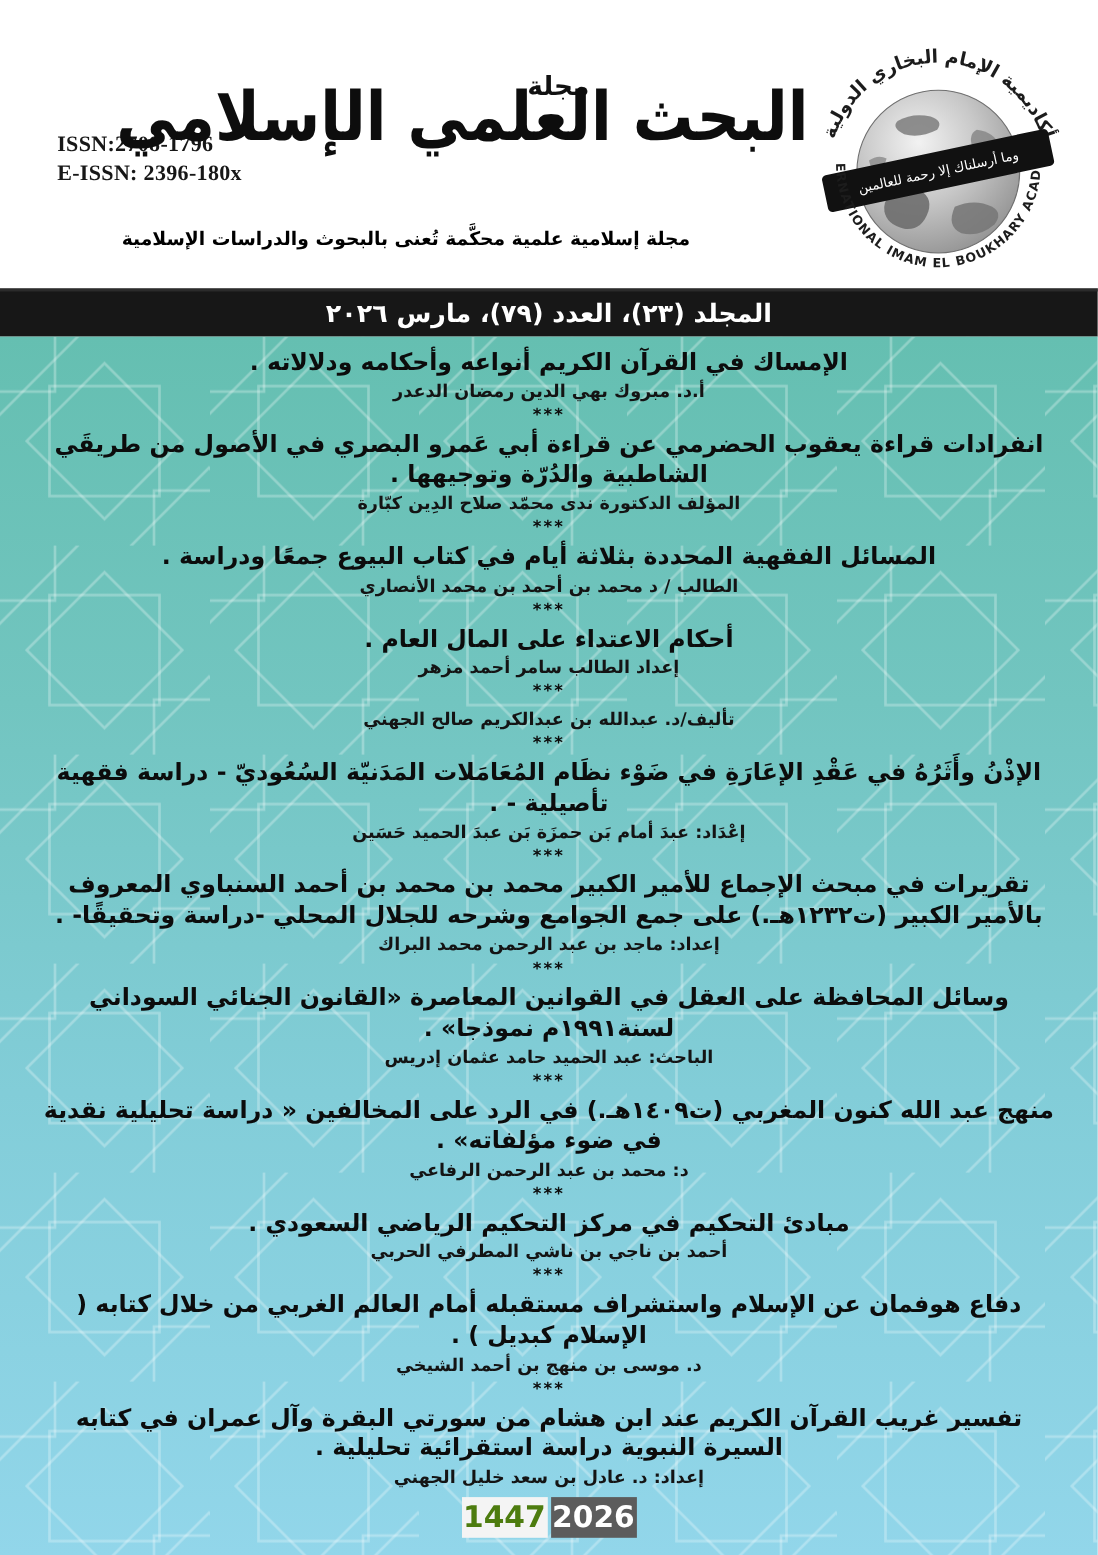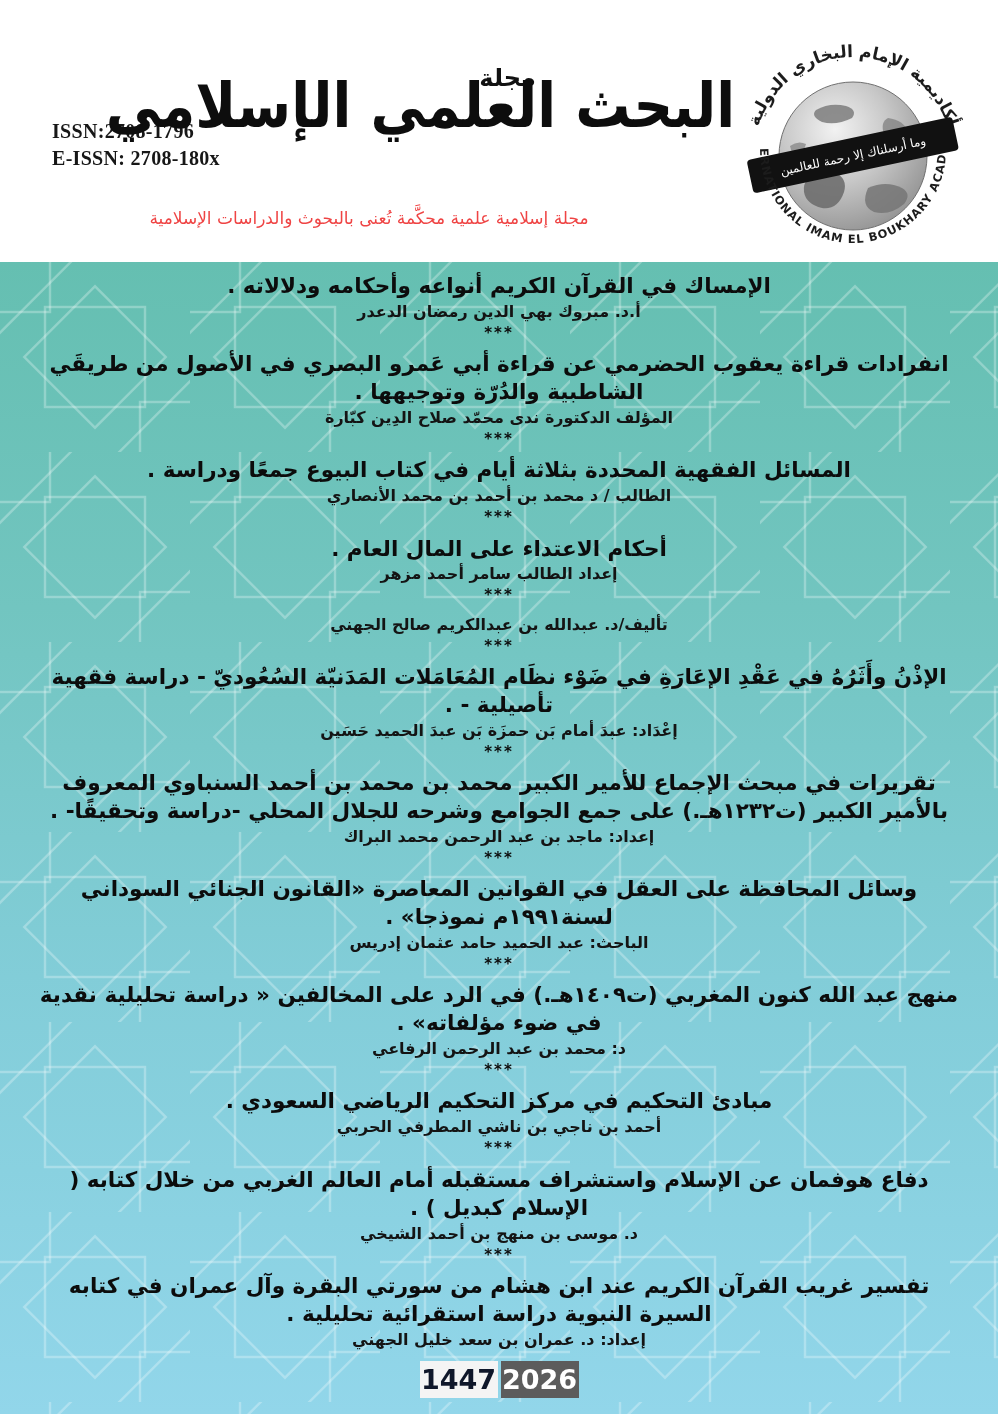--- a/index.html
+++ b/index.html
@@ -22,21 +22,21 @@
   .masthead { position:absolute; left:235px; top:48px; width:500px; height:170px; text-align:center; direction:rtl; }
   .masthead-small { font-size:24px; font-weight:bold; color:#111; position:absolute; top:16px; left:50%; transform:translateX(-10%); }
   .masthead-main {
     position:absolute; top:26px; right:0; left:0;
     font-size:55px; font-weight:bold; color:#0d0d0d;
     letter-spacing:-1px; transform:scaleY(1.12);
     white-space:nowrap;
   }
   .subtitle {
     position:absolute; top:208px; left:0; right:260px; text-align:center;
-    direction:rtl; font-size:17px; font-weight:normal; color:#ef4444;
+    direction:rtl; font-size:17px; font-weight:bold; color:#000000;
   }
   .logo-wrap { position:absolute; right:30px; top:18px; width:230px; height:240px; }
 
   
   .issue-bar {
     height:44px; flex:0 0 auto; background:#171717; color:#ffffff;
     display:flex; align-items:center; justify-content:center;
     font-size:23px; font-weight:bold; direction:rtl;
     border-top:3px solid #2b2b2b;
   }
@@ -53,33 +53,33 @@
     display:flex; flex-direction:column; justify-content:space-between; height:100%;
   }
   .article-block { }
   .article-title { font-size:21.5px; font-weight:bold; line-height:1.3; color:#0c0c0c; }
   .article-author { font-size:16px; font-weight:bold; margin-top:2px; color:#141414; }
   .article-sep { font-size:15px; font-weight:bold; letter-spacing:2px; margin-top:3px; color:#0c0c0c; direction:ltr; }
 
   .year-badges { position:relative; z-index:1; display:flex; direction:ltr; justify-content:center; gap:3px; margin:4px 0 10px 0; }
   .badge { width:78px; height:37px; display:flex; align-items:center; justify-content:center;
            font-size:27px; font-weight:bold; font-family:"DejaVu Sans",sans-serif; }
-  .badge-hijri { background:#f4f4f4; color:#0f172a; }
+  .badge-hijri { background:#f4f4f4; color:#4d7c0f; }
   .badge-greg  { background:#5c5c5c; color:#ffffff; }
 </style>
 </head>
 <body>
 
 <div class="page">
 
   <div class="header">
 
     <div class="issn-block">
       <div>ISSN:2708-1796</div>
-      <div>E-ISSN: 2708-180x</div>
+      <div>E-ISSN: 2396-180x</div>
     </div>
 
     <div class="masthead">
       <div class="masthead-small">مجلة</div>
       <div class="masthead-main">البحث العلمي الإسلامي</div>
     </div>
 
     <div class="subtitle">مجلة إسلامية علمية محكَّمة تُعنى بالبحوث والدراسات الإسلامية</div>
 
     <div class="logo-wrap">
@@ -110,20 +110,21 @@
           <text x="115" y="142" text-anchor="middle" font-size="12" fill="#ffffff" direction="rtl">وما أرسلناك إلا رحمة للعالمين</text>
         </g>
 
         <text font-size="11.5" font-weight="bold" fill="#1c1c1c" letter-spacing="1">
           <textPath href="#arcBottom" startOffset="50%" text-anchor="middle">INTERNATIONAL IMAM EL BOUKHARY ACADEMY</textPath>
         </text>
       </svg>
     </div>
   </div>
 
+  <div class="issue-bar">المجلد (٢٣)، العدد (٧٩)، مارس ٢٠٢٦</div>
 
   <div class="content">
 
     <svg class="pattern-layer" width="100%" height="100%">
       <defs>
         <pattern id="girih" width="190" height="190" patternUnits="userSpaceOnUse">
           <g fill="none" stroke="#ffffff" stroke-opacity="0.28" stroke-width="2.4">
             <g transform="translate(0,0)">
               <rect x="-50" y="-50" width="100" height="100"></rect>
               <rect x="-50" y="-50" width="100" height="100" transform="rotate(45 0 0)"></rect>
@@ -212,21 +213,21 @@
   </div>
 
   <div class="article-block">
     <div class="article-title">دفاع هوفمان عن الإسلام واستشراف مستقبله أمام العالم الغربي من خلال كتابه ( الإسلام كبديل ) .</div>
     <div class="article-author">د. موسى بن منهج بن أحمد الشيخي</div>
     <div class="article-sep">***</div>
   </div>
 
   <div class="article-block">
     <div class="article-title">تفسير غريب القرآن الكريم عند ابن هشام من سورتي البقرة وآل عمران في كتابه السيرة النبوية دراسة استقرائية تحليلية .</div>
-    <div class="article-author">إعداد: د. عمران بن سعد خليل الجهني</div>
+    <div class="article-author">إعداد: د. عادل بن سعد خليل الجهني</div>
 
   </div>
 <div class="year-badges">
           <div class="badge badge-hijri">1447</div>
           <div class="badge badge-greg">2026</div>
         </div>
       </div>
   </div>
 </div>
 

